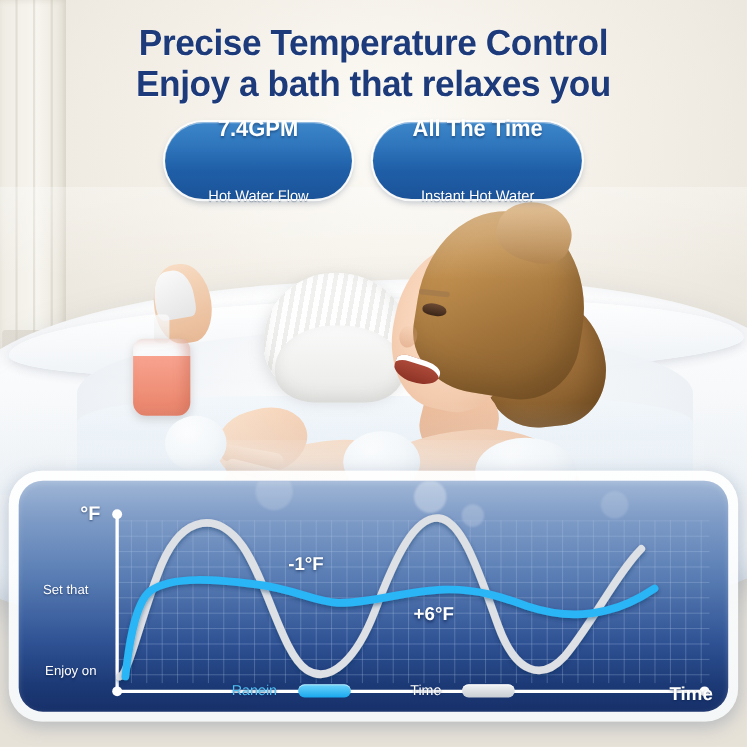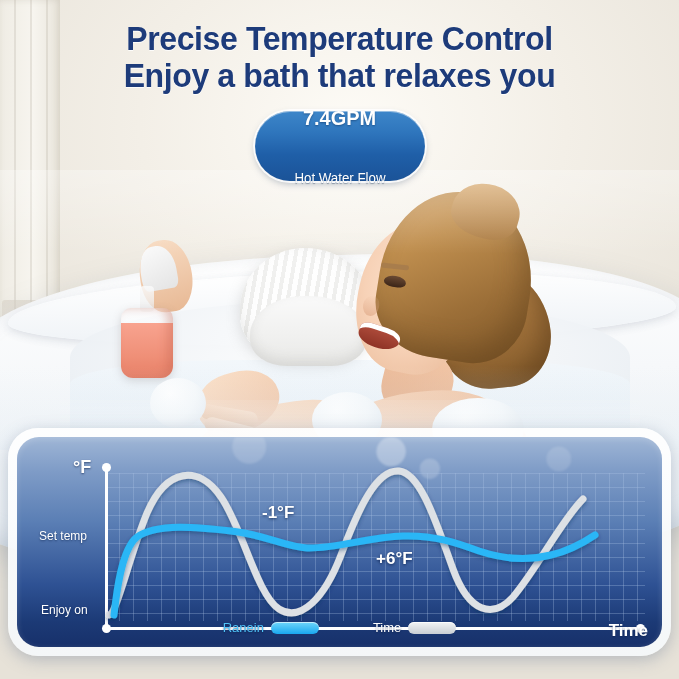--- a/index.html
+++ b/index.html
@@ -291,21 +291,21 @@
     position:absolute;color:#ffffff;font-size:17px;font-weight:bold;white-space:nowrap;
     text-shadow:0 1px 3px rgba(8,28,70,.75);z-index:9;
   }
   .ann-1{left:262px;top:503px;}
   .ann-2{left:376px;top:549px;}
 
   .legend{
     position:absolute;left:0;bottom:12px;width:100%;
     display:flex;justify-content:center;gap:54px;align-items:center;
   }
-  .leg-item{display:flex;align-items:center;gap:7px;}
+  .leg-item{display:flex;align-items:center;gap:19px;}
   .leg-text{font-size:13px;text-shadow:0 1px 2px rgba(10,30,70,.6);}
   .leg-pill{width:48px;height:12px;border-radius:7px;}
   .leg-ranein .leg-text{color:#4fc3f7;}
   .leg-ranein .leg-pill{background:linear-gradient(180deg,#6fd6fb,#19a7ee);
     box-shadow:inset 0 1px 0 rgba(255,255,255,.6);}
   .leg-other .leg-text{color:#ffffff;}
   .leg-other .leg-pill{background:linear-gradient(180deg,#f2f4f5,#c8ced4);
     box-shadow:inset 0 1px 0 rgba(255,255,255,.8);}
 </style>
 </head>
@@ -361,35 +361,39 @@
   <div class="headline">
     <span class="line">Precise Temperature Control</span>
     <span class="line">Enjoy a bath that relaxes you</span>
   </div>
 
   <div class="badges">
     <div class="badge badge-a">
       <span class="b-title">7.4GPM</span>
       <span class="b-sub">Hot Water Flow</span>
     </div>
+    <div class="badge badge-c">
+      <span class="b-title">All The Time</span>
+      <span class="b-sub">Instant Hot Water</span>
+    </div>
   </div>
 
   <div class="chart-frame">
     <div class="chart-panel">
       <div class="panel-bubbles"></div>
       <div class="grid"></div>
 
       <div class="axis-y"></div>
       <div class="axis-x"></div>
       <div class="dot dot-top"></div>
       <div class="dot dot-origin"></div>
       <div class="dot dot-right"></div>
 
       <span class="ax-label lbl-degf">°F</span>
-      <span class="ax-label lbl-settemp">Set temp</span>
+      <span class="ax-label lbl-settemp">Set that</span>
       <span class="ax-label lbl-turnon">Enjoy on</span>
       <span class="ax-label lbl-time">Time</span>
 
       <svg class="curves" viewBox="0 0 645 210" preserveAspectRatio="none">
         <defs>
           <filter id="softshadow" x="-20%" y="-20%" width="140%" height="140%">
             <feDropShadow dx="0" dy="2" stdDeviation="2" flood-color="#0d2a5c" flood-opacity="0.45"></feDropShadow>
           </filter>
         </defs>
 

